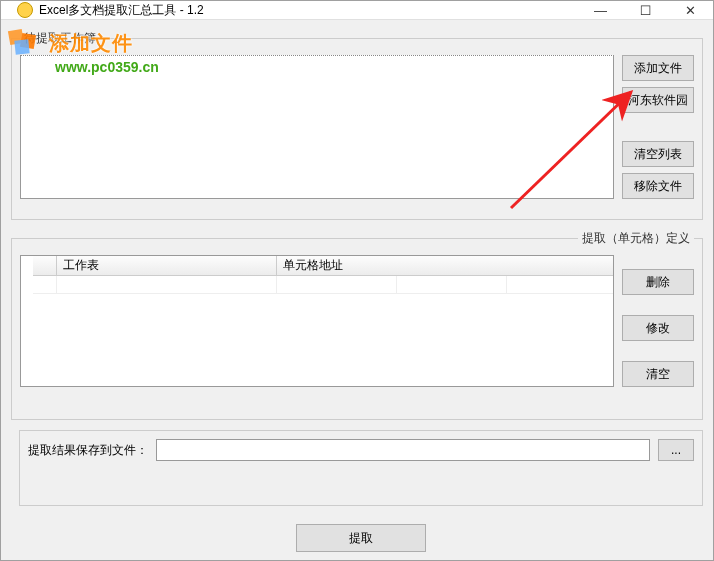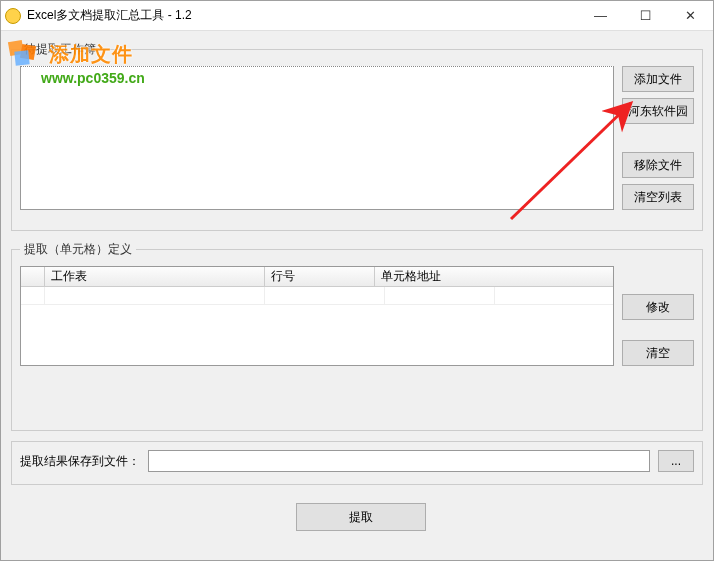--- a/index.html
+++ b/index.html
@@ -18,21 +18,21 @@
       background: #fff;
       border: 1px solid #a0a0a0;
       display: flex;
       flex-direction: column;
     }
     .titlebar {
       height: 30px;
       background: #fff;
       display: flex;
       align-items: center;
-      padding-left: 4px;
+      padding-left: 16px;
       border-bottom: 1px solid #e0e0e0;
     }
     .titlebar-icon {
       width: 16px; height: 16px;
       margin-right: 6px;
       background: #ffd24a;
       border-radius: 50%;
       border: 1px solid #c79a00;
     }
     .titlebar-title {
@@ -101,28 +101,30 @@
       align-items: center;
       justify-content: center;
       cursor: pointer;
     }
     .gap { height: 16px; }
 
     .fs-defs {
       height: 190px;
       display: flex;
       gap: 8px;
+      text-align: right;
     }
     .defs-table-wrap {
       flex: 1;
       border: 1px solid #999;
       background: #fff;
       display: flex;
       flex-direction: column;
       overflow: hidden;
+      padding-left: 12px;
     }
     .thead {
       display: flex;
       background: #f0f0f0;
       border-bottom: 1px solid #ccc;
       height: 20px;
     }
     .th {
       border-right: 1px solid #ccc;
       padding: 2px 6px;
@@ -143,24 +145,25 @@
       border-bottom: 1px solid #eee;
     }
     .td { border-right: 1px solid #eee; }
     .td.idx { width:24px; }
     .td.c1 { width:220px; }
     .td.c2 { width:120px; }
     .td.c3 { width:110px; }
     .td.c4 { flex:1; border-right:none;}
 
     .fs-output {
-      height: 44px;
+      height: 76px;
       display: flex;
       align-items: center;
       gap: 8px;
+      margin-left: 8px;
     }
     .out-label { white-space: nowrap; }
     .out-input {
       flex: 1;
       height: 22px;
       border: 1px solid #999;
       background: #fff;
       padding: 0 4px;
     }
     .browse-btn {
@@ -202,21 +205,21 @@
       text-shadow: 0 0 2px #fff,0 0 2px #fff;
       letter-spacing: 1px;
     }
     .wm-icon {
       display:inline-block;
     }
     .wm-url {
       color: #2ea000;
       font-size: 14px;
       font-weight: bold;
-      margin-left: 34px;
+      margin-left: 48px;
       margin-top: -2px;
       text-shadow: 0 0 2px #fff;
     }
 
     
     .arrow {
       position: absolute;
       top: 58px;
       left: 490px;
       z-index: 9;
@@ -262,46 +265,46 @@
       <line x1="20" y1="130" x2="140" y2="14" stroke="#e22" stroke-width="3" marker-end="url(#ahead)"></line>
     </svg>
 
     <fieldset class="fs-workbooks">
       <legend>待提取工作簿</legend>
       <div class="wb-list"></div>
       <div class="side-btns">
         <div class="btn">添加文件</div>
         <div class="btn">河东软件园</div>
         <div class="gap"></div>
+        <div class="btn">清空列表</div>
         <div class="btn">移除文件</div>
-        <div class="btn">清空列表</div>
       </div>
     </fieldset>
 
     <fieldset class="fs-defs">
       <legend>提取（单元格）定义</legend>
       <div class="defs-table-wrap">
         <div class="thead">
           <div class="th idx"></div>
           <div class="th c1">工作表</div>
-          <div class="th c3">行号</div>
           <div class="th c4">单元格地址</div>
         </div>
         <div class="tbody">
           <div class="tr-empty">
             <div class="td idx"></div>
             <div class="td c1"></div>
             <div class="td c2"></div>
             <div class="td c3"></div>
             <div class="td c4"></div>
           </div>
         </div>
       </div>
       <div class="side-btns">
         <div class="gap" style="height:8px"></div>
+        <div class="btn">删除</div>
         <div class="gap" style="height:8px"></div>
         <div class="btn">修改</div>
         <div class="gap" style="height:8px"></div>
         <div class="btn">清空</div>
       </div>
     </fieldset>
 
     <fieldset class="fs-output">
       <span class="out-label">提取结果保存到文件：</span>
       <input class="out-input" type="text" style="">

